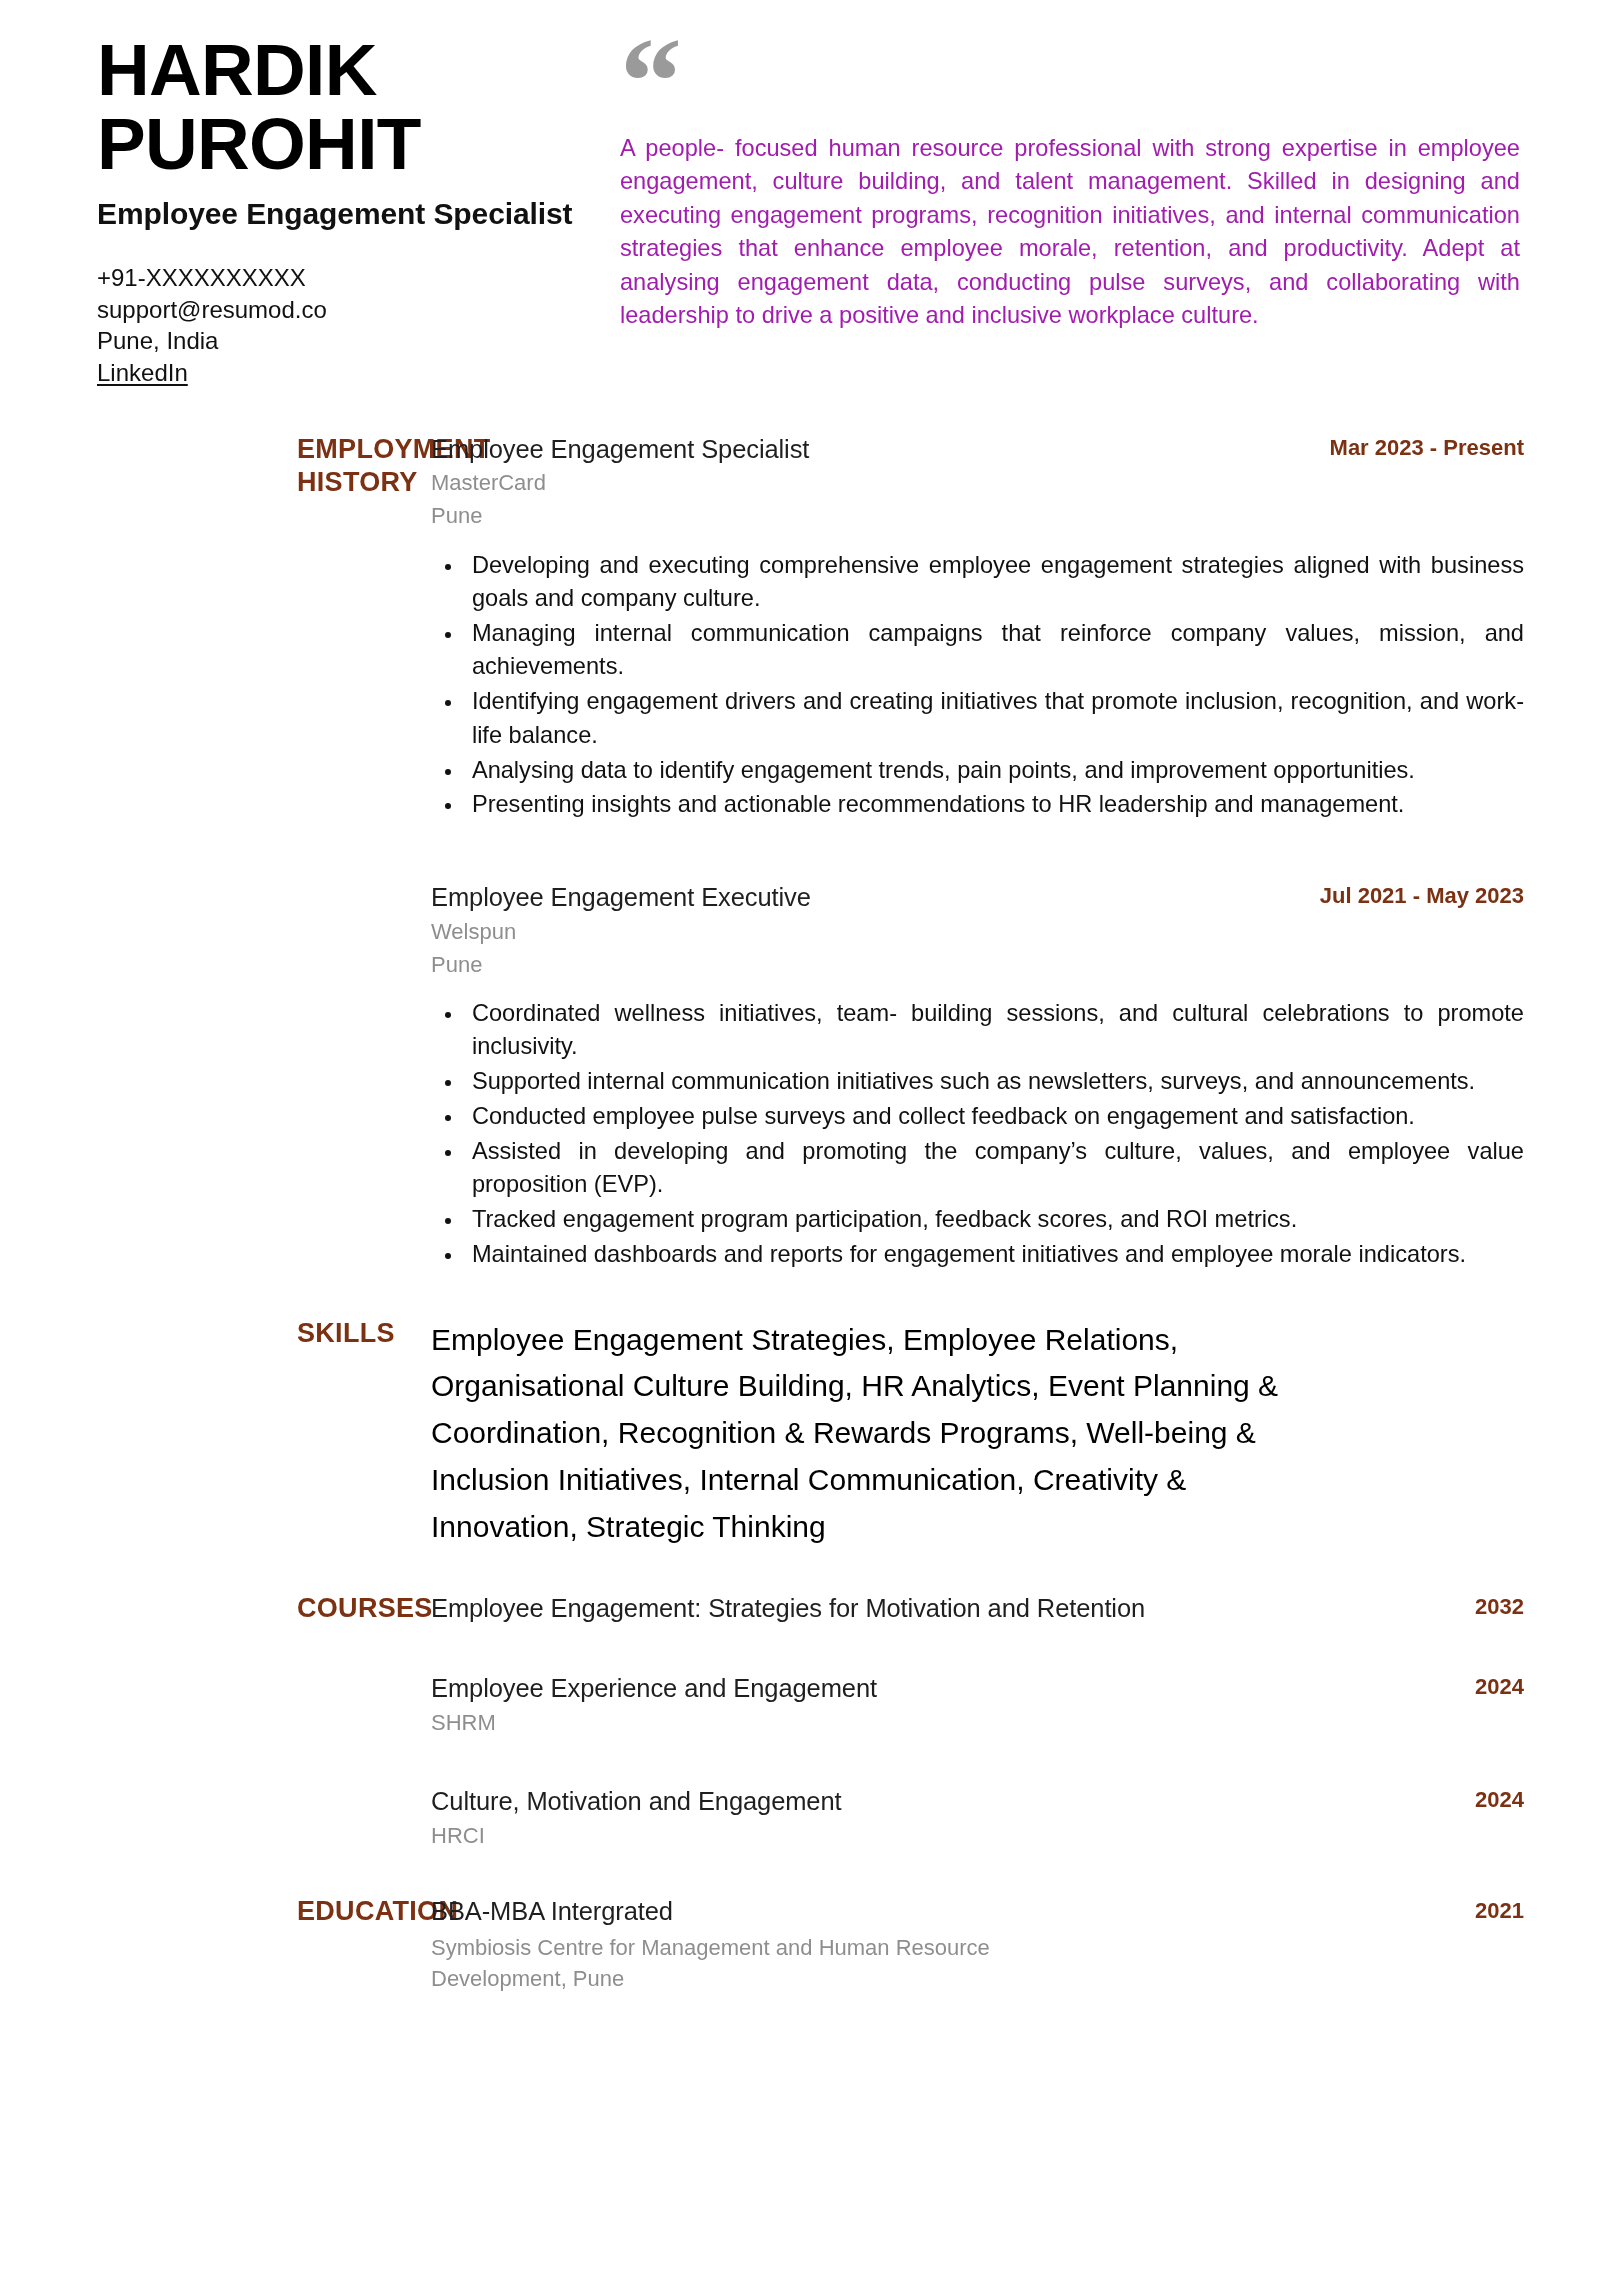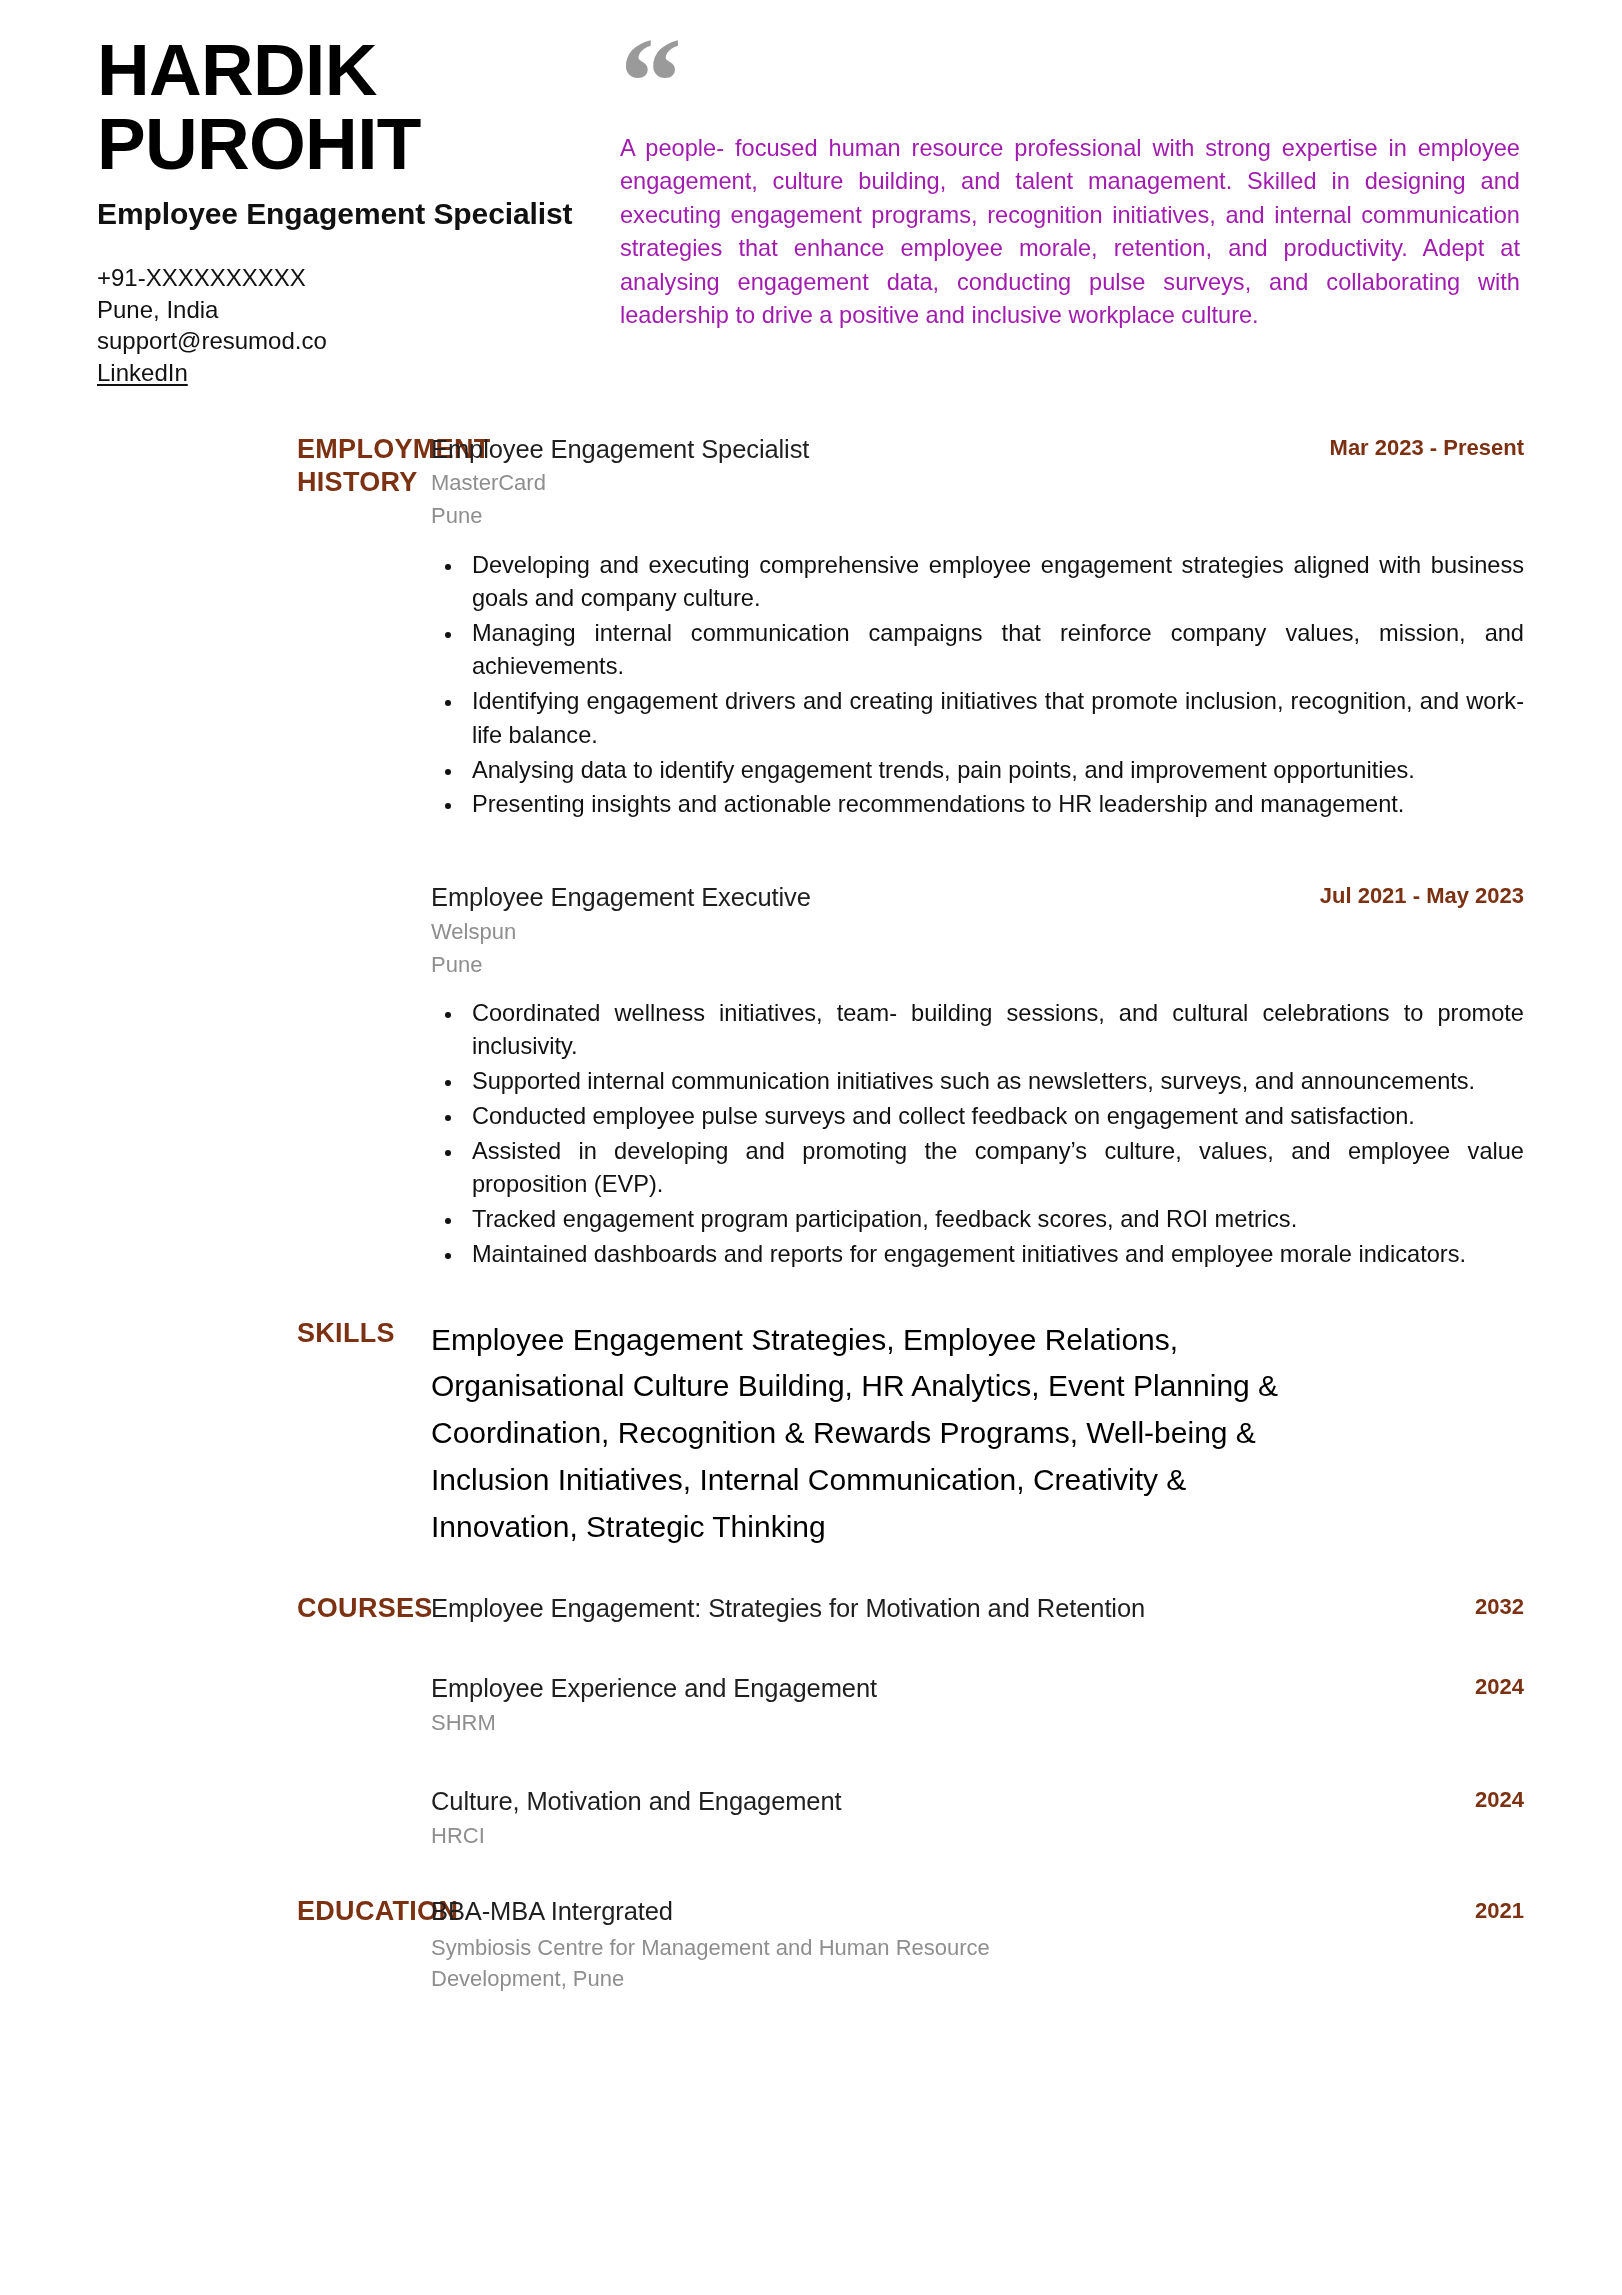--- a/index.html
+++ b/index.html
@@ -179,22 +179,22 @@
 <div class="header">
 
   <div class="header-left">
     <h1 class="name">
       <span class="name-line">HARDIK</span>
       <span class="name-line">PUROHIT</span>
     </h1>
     <div class="job-title-head">Employee Engagement Specialist</div>
 
     <div class="contact-line">+91-XXXXXXXXXX</div>
+    <div class="contact-line">support@resumod.co</div>
     <div class="contact-line">Pune, India</div>
-    <div class="contact-line">support@resumod.co</div>
     <div class="contact-line link">LinkedIn</div>
   </div>
 
   <div class="header-right">
     <span class="quote-mark">“</span>
     <p class="summary">A people- focused human resource professional with strong expertise in employee engagement, culture building, and talent management. Skilled in designing and executing engagement programs, recognition initiatives, and internal communication strategies that enhance employee morale, retention, and productivity. Adept at analysing engagement data, conducting pulse surveys, and collaborating with leadership to drive a positive and inclusive workplace culture.</p>
   </div>
 
 </div>
 

